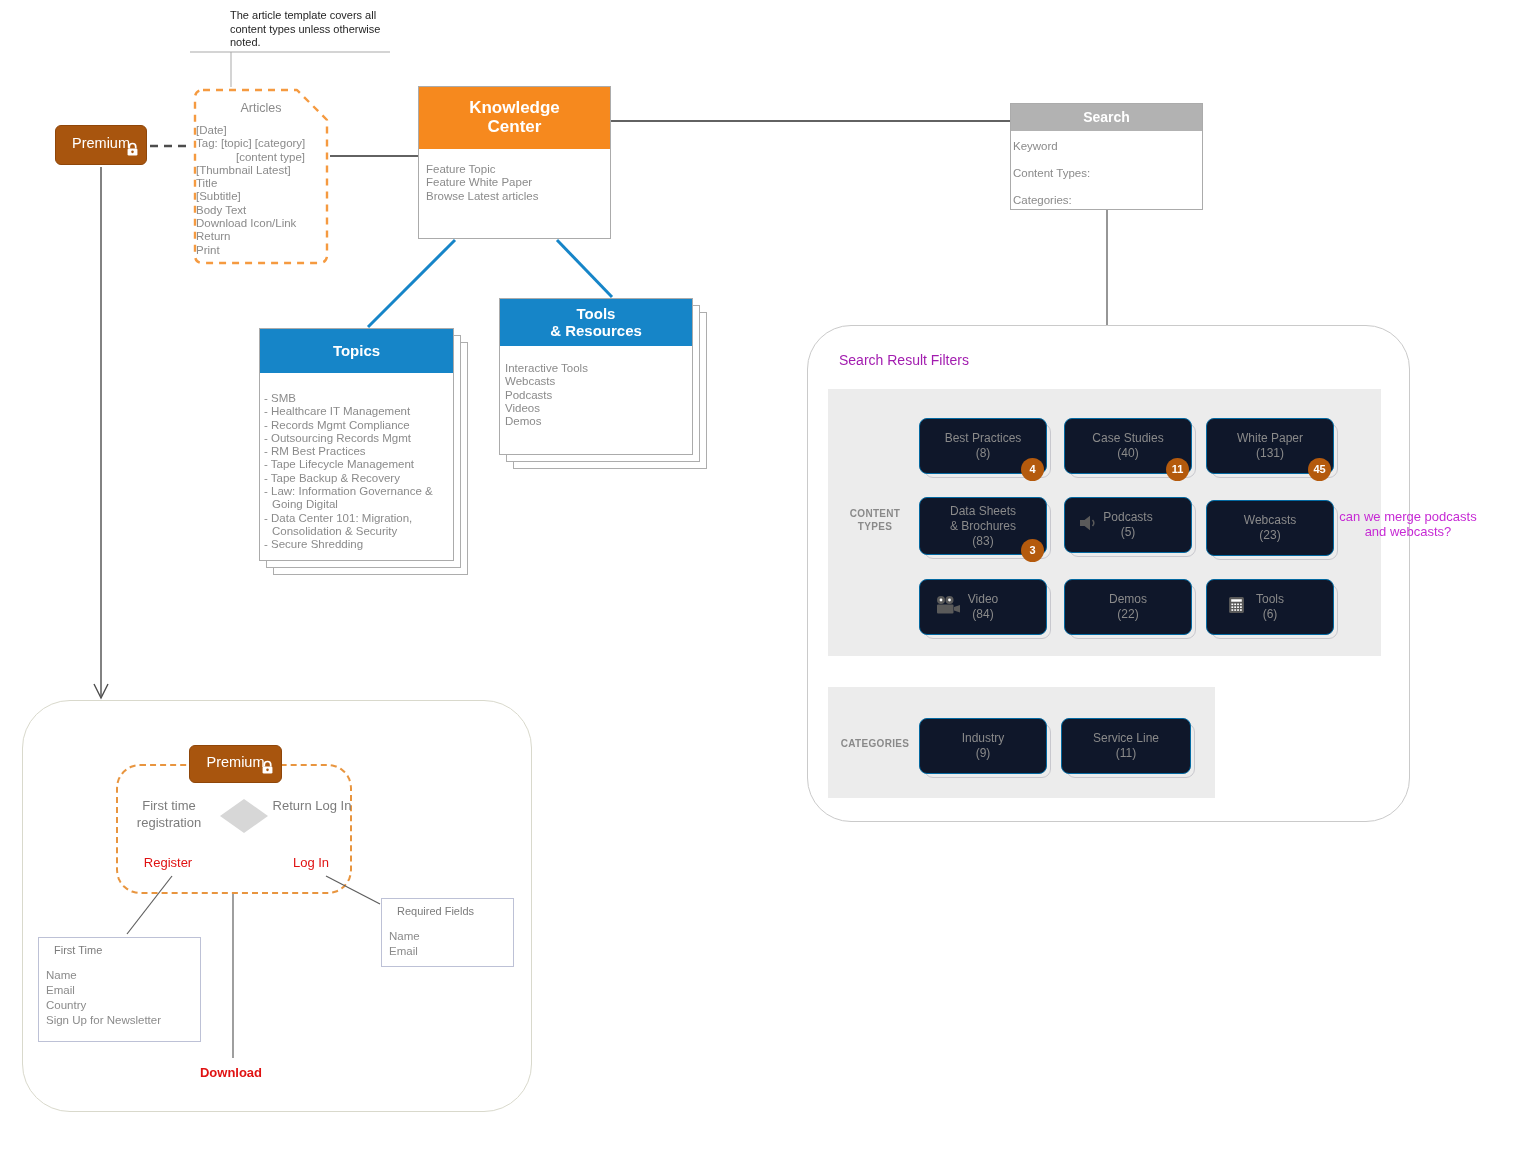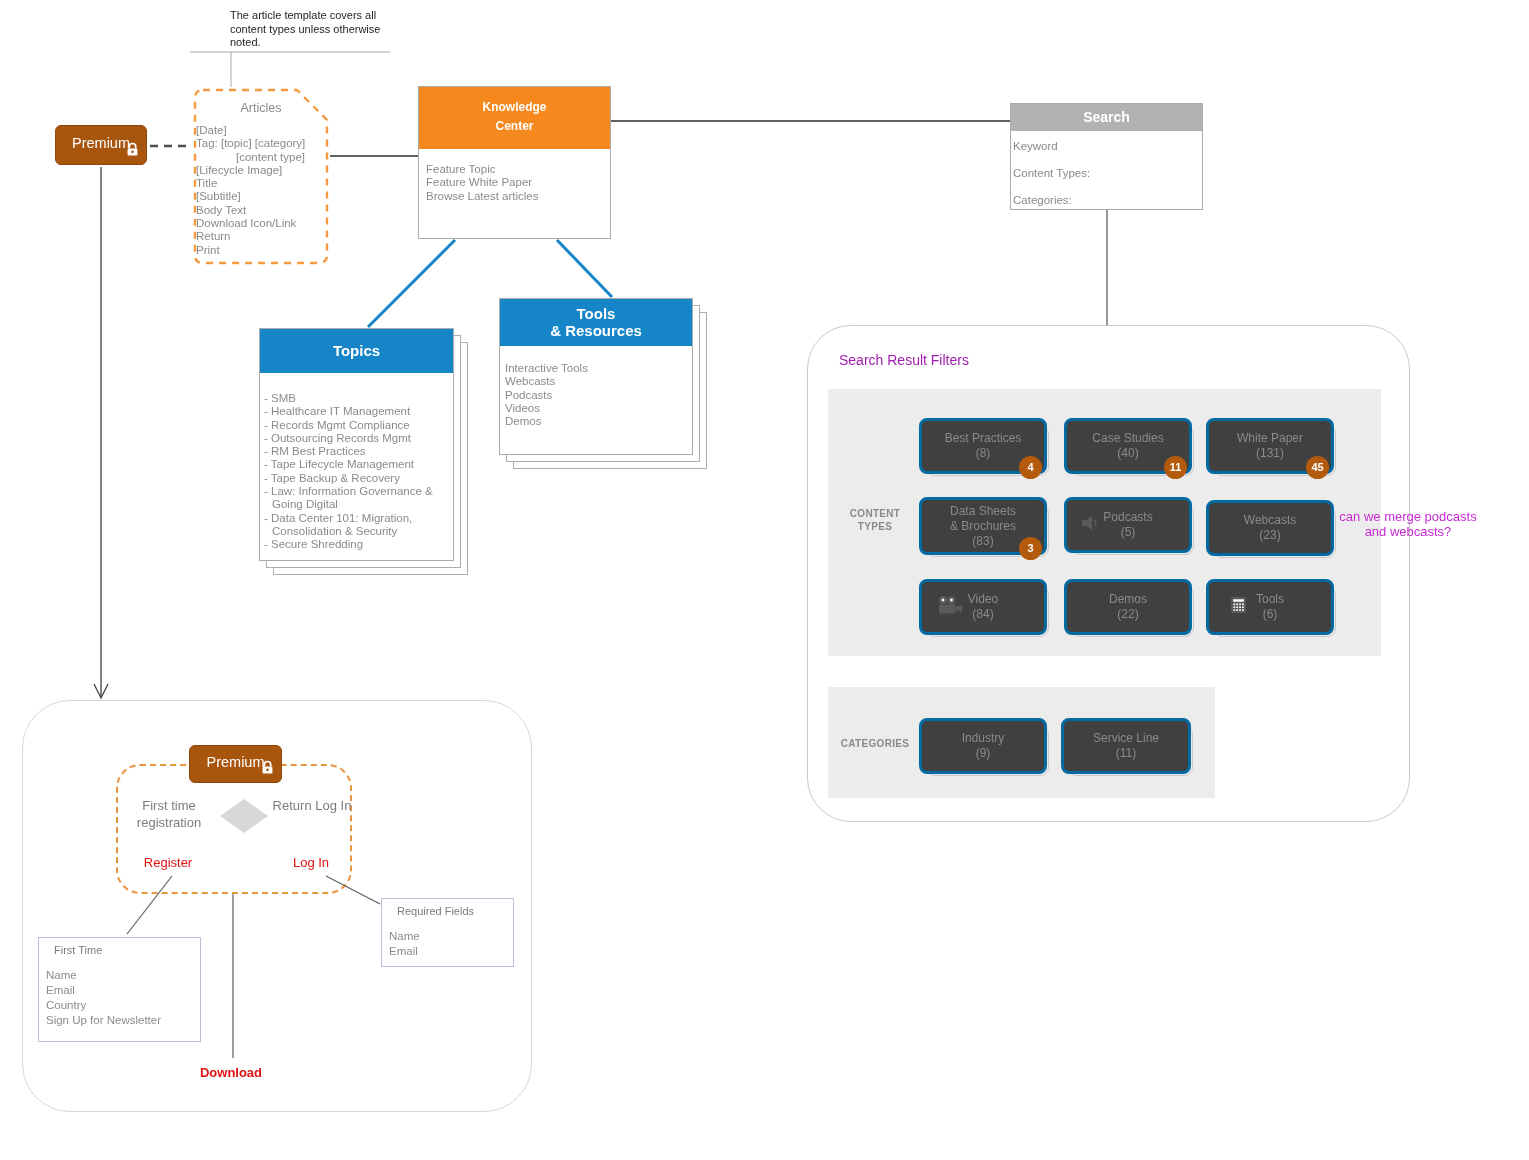--- a/index.html
+++ b/index.html
@@ -30,21 +30,21 @@
   .premium .lock{position:absolute;right:7px;bottom:4px;}
 
   
   .articles{position:absolute;left:193px;top:88px;width:136px;height:177px;z-index:5;}
   .articles .title{position:absolute;left:0;top:13px;width:100%;text-align:center;
                    color:#8B8B8B;font-size:12.5px;}
   .articles ul{position:absolute;left:11px;top:36px;width:120px;}
 
   
   .kc{left:418px;top:86px;width:193px;height:153px;}
-  .kc .box-header{height:62px;padding-top:11px;font-size:12px;line-height:19px;}
+  .kc .box-header{height:62px;padding-top:11px;font-size:17px;line-height:19px;}
   .kc ul{position:absolute;left:15px;top:76px;}
 
   
   .searchbox{left:1010px;top:103px;width:193px;height:107px;}
   .searchbox .box-header{height:27px;line-height:27px;font-size:14px;}
   .searchbox ul{position:absolute;left:10px;top:36px;}
   .searchbox li{margin-bottom:13.5px;}
 
   
   .topics-main{left:259px;top:328px;width:195px;height:233px;}
@@ -56,21 +56,21 @@
 
   
   .filters{position:absolute;left:807px;top:325px;width:603px;height:497px;border:1px solid #CACACA;
            border-radius:44px;background:#fff;box-sizing:border-box;z-index:4;}
   .filters-title{position:absolute;left:31px;top:26px;font-size:14px;color:#a21caf;}
   .gray-panel{position:absolute;background:#ECECEC;z-index:0;}
   .ct-panel{left:20px;top:63px;width:553px;height:267px;}
   .cat-panel{left:20px;top:361px;width:387px;height:111px;}
   .panel-label{position:absolute;color:#8A8A8A;font-size:10px;font-weight:bold;line-height:13px;
                letter-spacing:0.3px;text-align:center;}
-  .fcard{position:absolute;width:128px;height:56px;background:#404040;border:3px solid #0369a1;
+  .fcard{position:absolute;width:128px;height:56px;background:#0f172a;border:1px solid #0369a1;
          border-radius:8px;display:flex;align-items:center;justify-content:center;text-align:center;
          color:#8A8A8A;font-size:12px;line-height:15px;box-sizing:border-box;}
   .fcard::after{content:"";position:absolute;left:4px;top:4px;right:-5px;bottom:-5px;
          border:1px solid #C8C8CE;border-radius:9px;z-index:-1;}
   .fcard .narrow{max-width:76px;margin:0 auto;}
   .badge{position:absolute;right:2px;bottom:-8px;width:23px;height:23px;border-radius:50%;
          background:#B45A0D;color:#fff;font-size:11px;font-weight:bold;line-height:23px;
          text-align:center;z-index:3;}
   .card-icon{position:absolute;left:15px;top:50%;transform:translateY(-50%);}
 
@@ -108,21 +108,21 @@
 
   <div class="articles">
     <svg width="136" height="177">
       <path d="M10 2 L104 2 L134 32 L134 167 Q134 175 126 175 L10 175 Q2 175 2 167 L2 10 Q2 2 10 2 Z" fill="#fff" stroke="#F59A40" stroke-width="2.4" stroke-dasharray="7 6" stroke-linejoin="round"></path>
     </svg>
     <div class="title">Articles</div>
     <ul class="wire-list">
       <li>[Date]</li>
       <li>Tag: [topic] [category]</li>
       <li class="indent">[content type]</li>
-      <li>[Lifecycle Image]</li>
+      <li>[Thumbnail Latest]</li>
       <li>Title</li>
       <li>[Subtitle]</li>
       <li>Body Text</li>
       <li>Download Icon/Link</li>
       <li>Return</li>
       <li>Print</li>
     </ul>
   </div>
 
   <div class="box kc">

